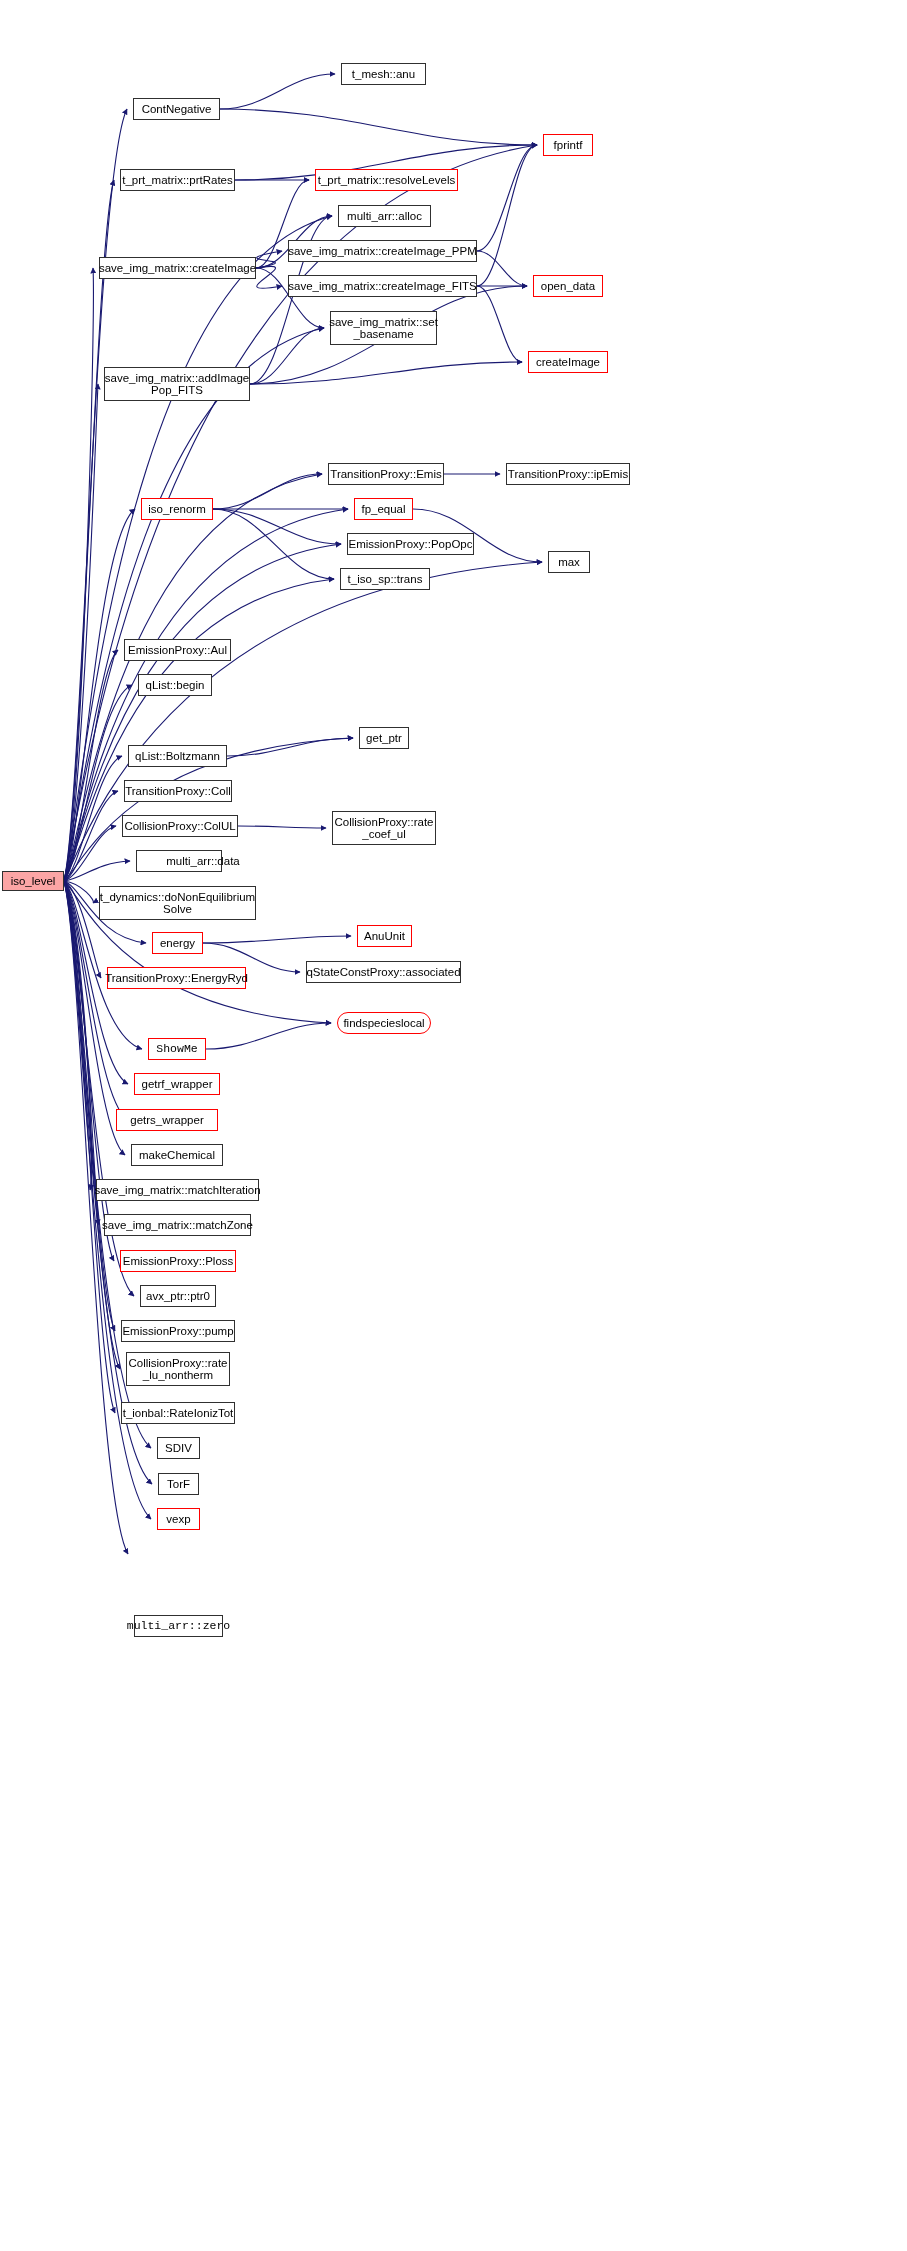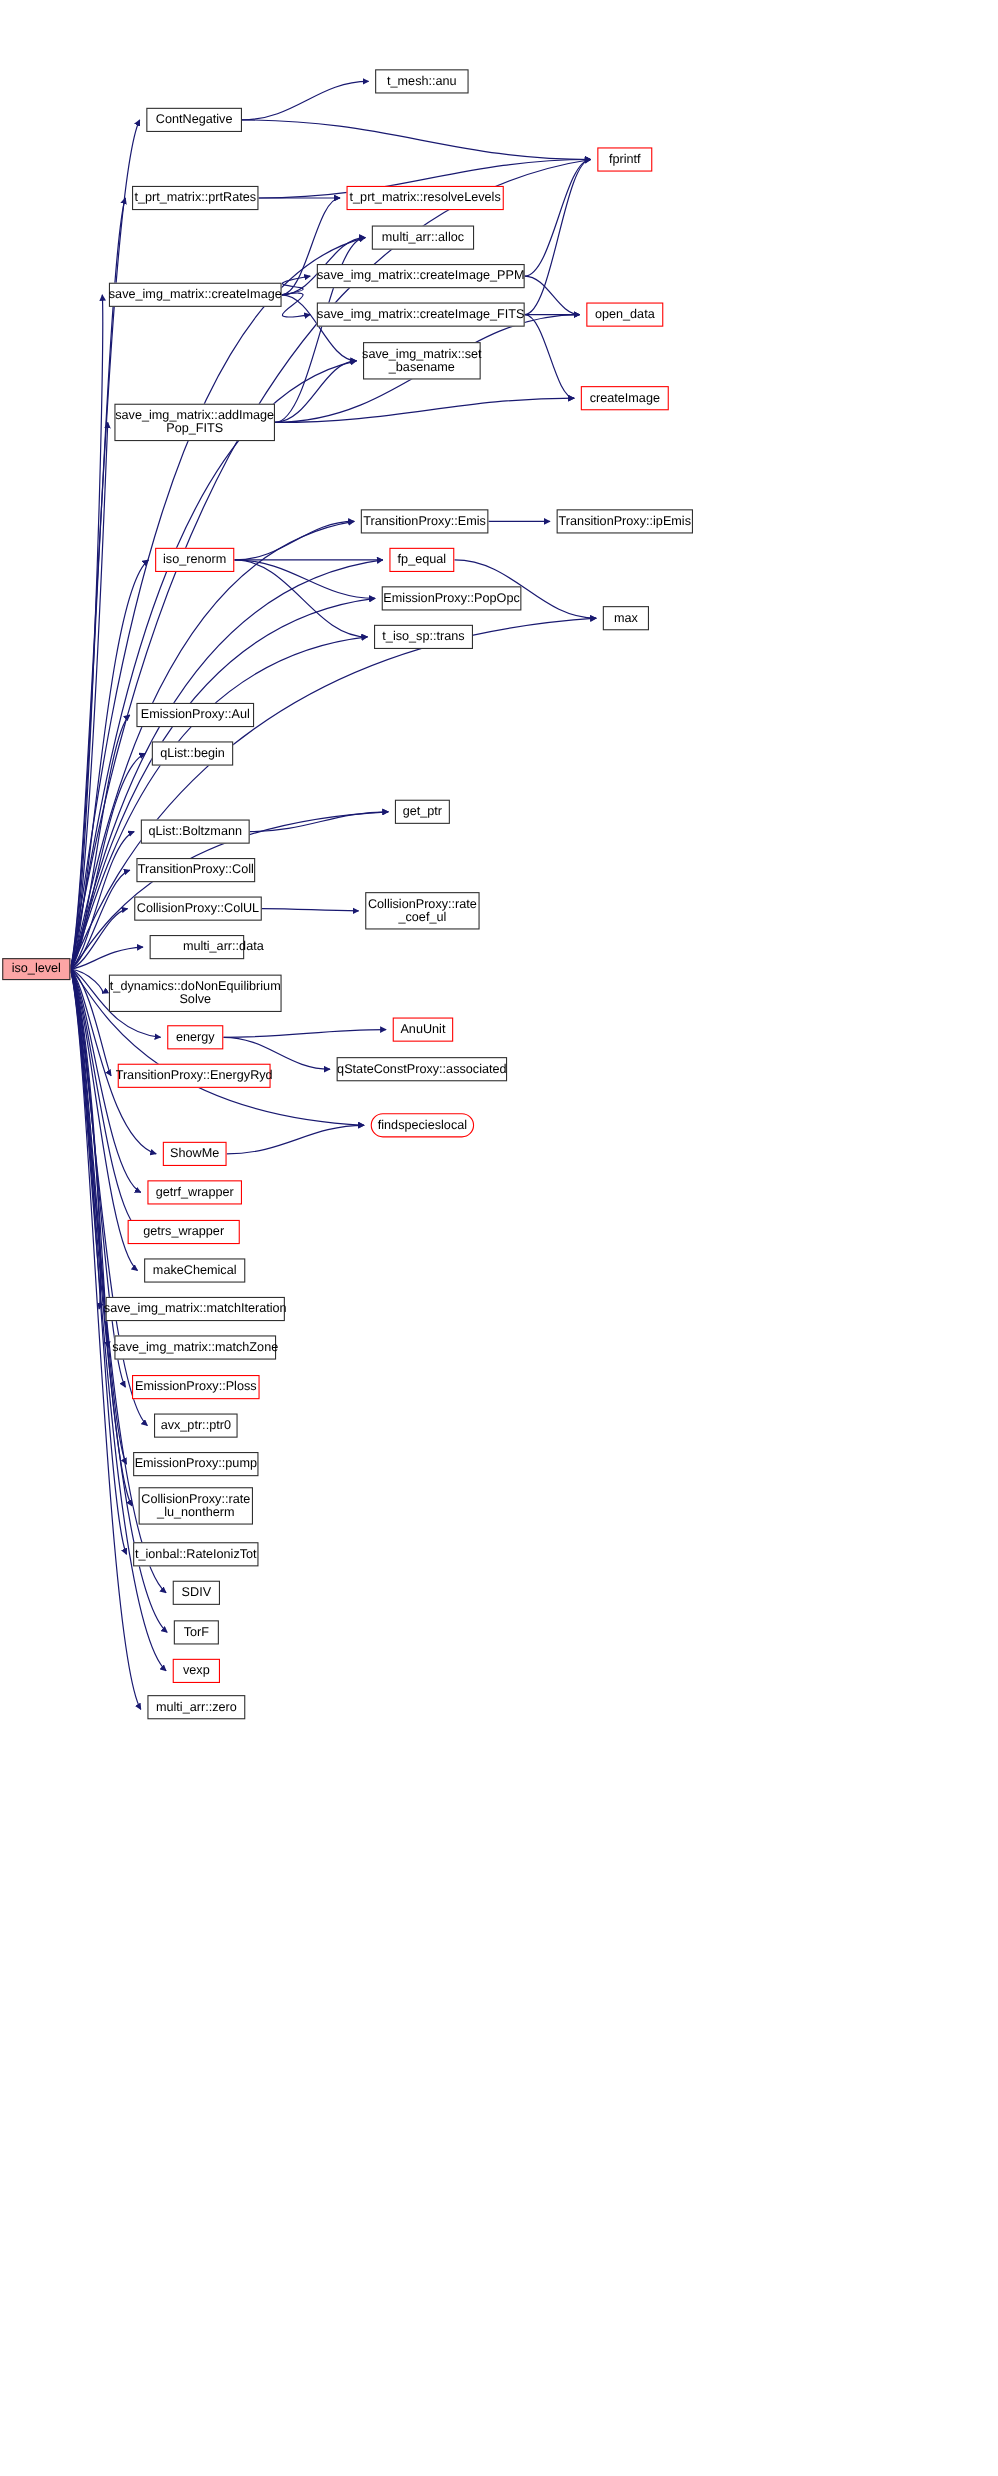--- a/index.html
+++ b/index.html
@@ -163,30 +163,30 @@
       <div class="node" style="left: 332px; top: 811px; width: 104px; height: 34px;">CollisionProxy::rate
 _coef_ul</div>
       <div class="node" style="left: 136px; top: 850px; width: 86px; height: 22px; padding-left: 48px;">multi_arr::data</div>
       <div class="node" style="left: 99px; top: 886px; width: 157px; height: 34px;">t_dynamics::doNonEquilibrium
 Solve</div>
       <div class="node red" style="left: 152px; top: 932px; width: 51px; height: 22px;">energy</div>
       <div class="node red" style="left: 357px; top: 925px; width: 55px; height: 22px;">AnuUnit</div>
       <div class="node" style="left: 306px; top: 961px; width: 155px; height: 22px;">qStateConstProxy::associated</div>
       <div class="node red" style="left: 107px; top: 967px; width: 139px; height: 22px;">TransitionProxy::EnergyRyd</div>
       <div class="node red" style="left: 337px; top: 1012px; width: 94px; height: 22px; border-radius: 11px;">findspecieslocal</div>
-      <div class="node red" style="left: 148px; top: 1038px; width: 58px; height: 22px;">ShowMe</div>
+      <div class="node red" style="left: 148px; top: 1038px; width: 58px; height: 22px; font-family: Liberation Mono, monospace;">ShowMe</div>
       <div class="node red" style="left: 134px; top: 1073px; width: 86px; height: 22px;">getrf_wrapper</div>
       <div class="node red" style="left: 116px; top: 1109px; width: 102px; height: 22px;">getrs_wrapper</div>
       <div class="node" style="left: 131px; top: 1144px; width: 92px; height: 22px;">makeChemical</div>
       <div class="node" style="left: 96px; top: 1179px; width: 163px; height: 22px;">save_img_matrix::matchIteration</div>
       <div class="node" style="left: 104px; top: 1214px; width: 147px; height: 22px;">save_img_matrix::matchZone</div>
       <div class="node red" style="left: 120px; top: 1250px; width: 116px; height: 22px;">EmissionProxy::Ploss</div>
       <div class="node" style="left: 140px; top: 1285px; width: 76px; height: 22px;">avx_ptr::ptr0</div>
       <div class="node" style="left: 121px; top: 1320px; width: 114px; height: 22px;">EmissionProxy::pump</div>
       <div class="node" style="left: 126px; top: 1352px; width: 104px; height: 34px;">CollisionProxy::rate
 _lu_nontherm</div>
       <div class="node" style="left: 121px; top: 1402px; width: 114px; height: 22px;">t_ionbal::RateIonizTot</div>
       <div class="node" style="left: 157px; top: 1437px; width: 43px; height: 22px;">SDIV</div>
       <div class="node" style="left: 158px; top: 1473px; width: 41px; height: 22px;">TorF</div>
       <div class="node red" style="left: 157px; top: 1508px; width: 43px; height: 22px;">vexp</div>
-      <div class="node" style="left: 134px; top: 1541px; width: 89px; height: 22px;">multi_arr::zero</div>
+      <div class="node" style="left: 134px; top: 1615px; width: 89px; height: 22px; font-family: Liberation Mono, monospace;">multi_arr::zero</div>
     </div>
 </div>
 
 </body></html>

